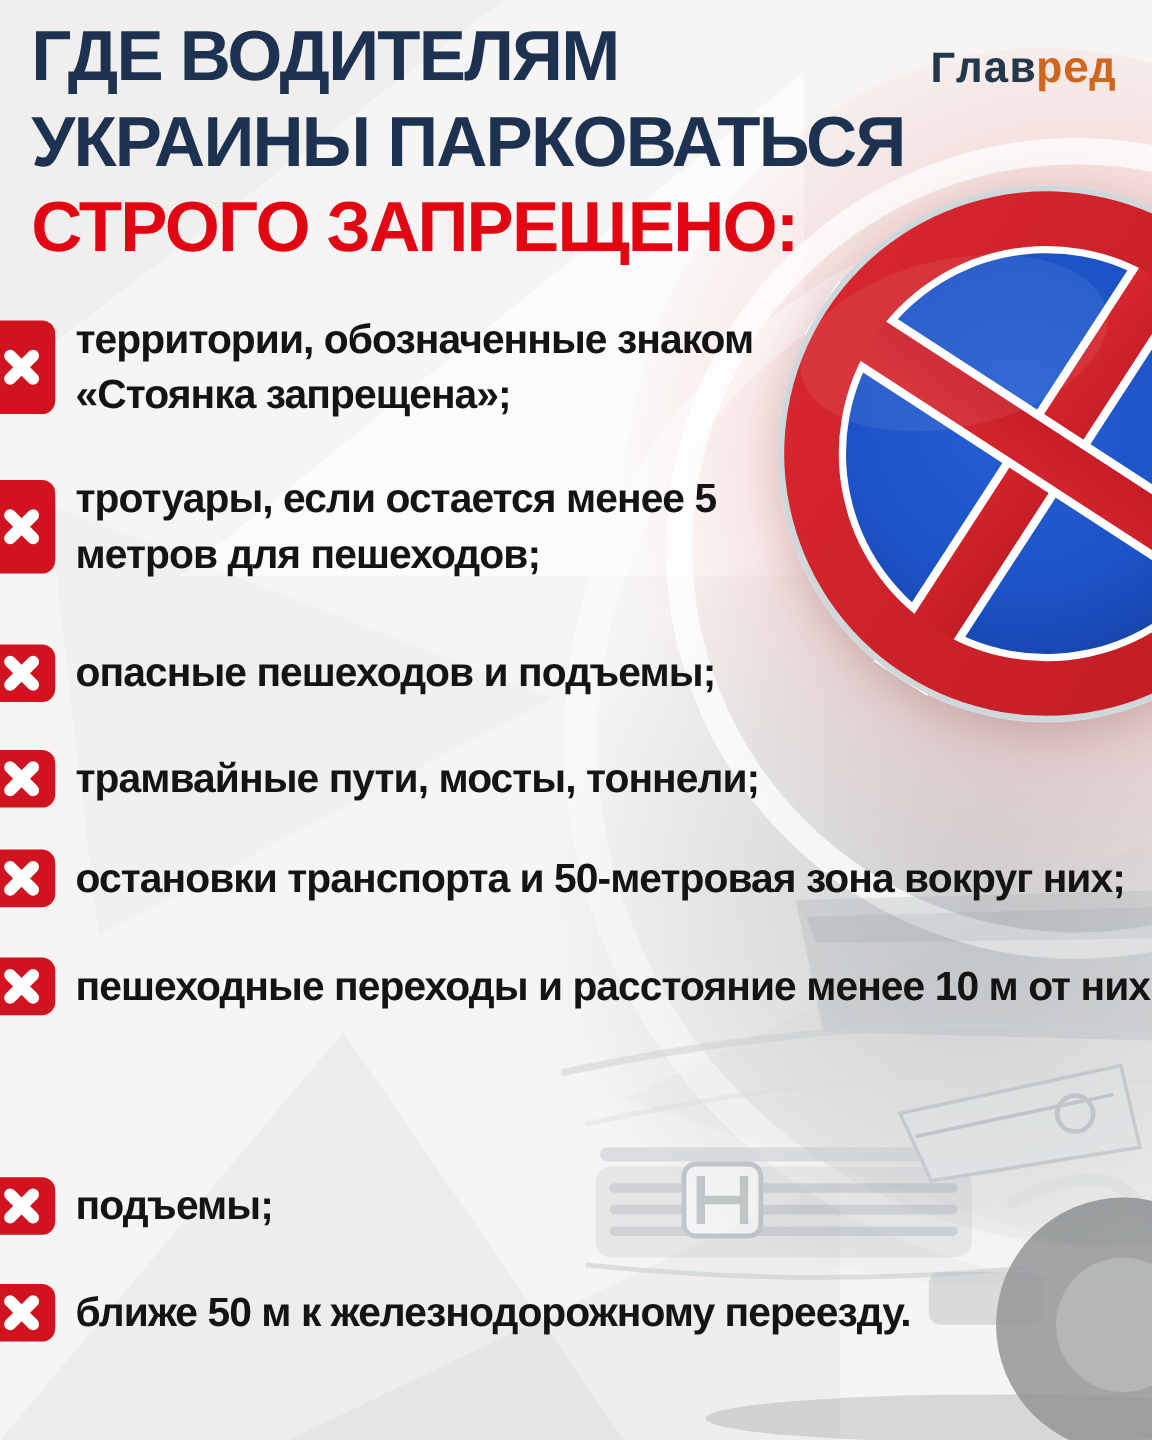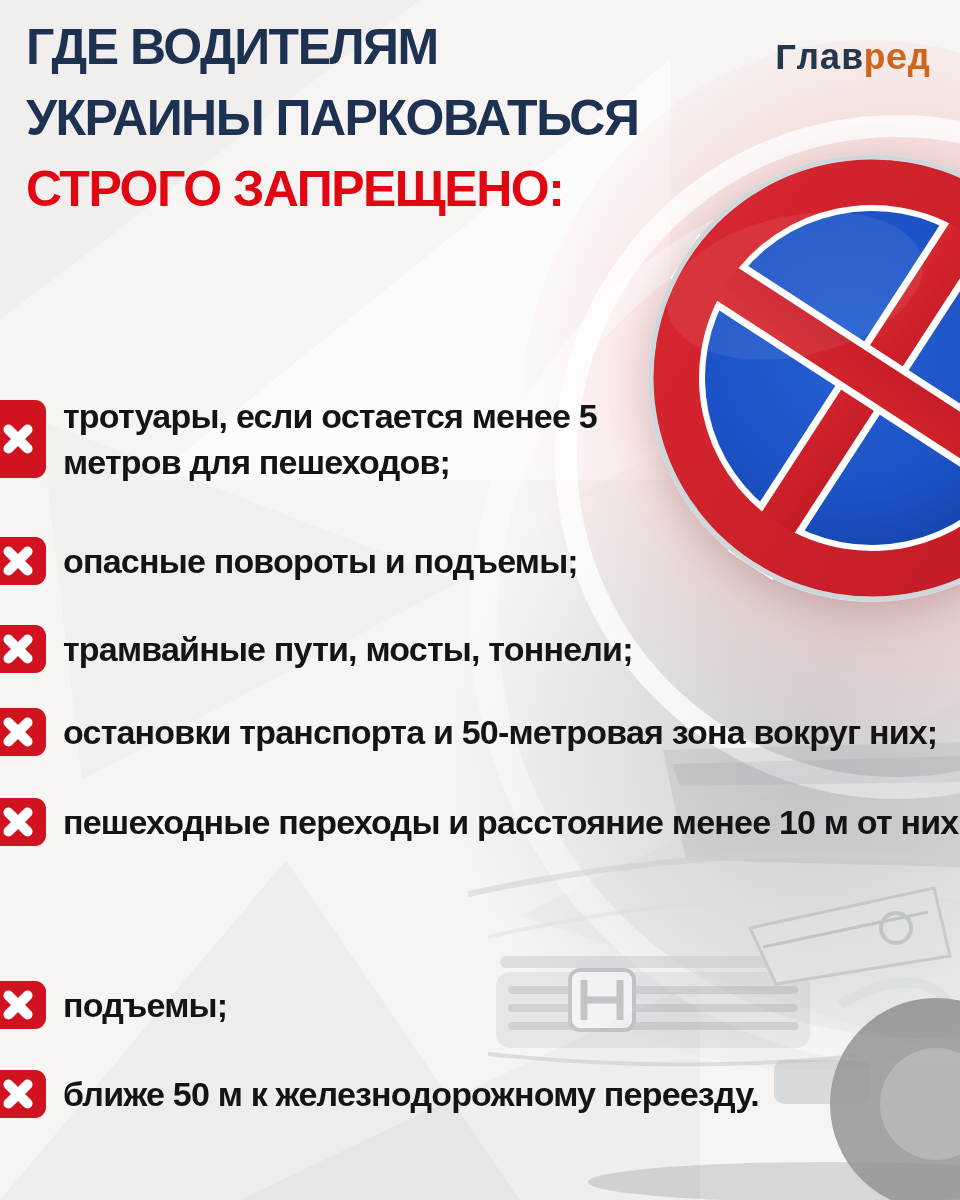--- a/index.html
+++ b/index.html
@@ -18,21 +18,21 @@
   .f6{left:520px;top:700px;width:440px;height:360px;background:rgba(0,0,0,0.02);clip-path:polygon(0 60%,100% 0,100% 100%);}
   
   .glow-pink{position:absolute;left:520px;top:40px;width:700px;height:760px;border-radius:50%;pointer-events:none;
     background:radial-gradient(circle at 55% 45%, rgba(236,120,115,0.40) 0%, rgba(240,150,145,0.22) 45%, rgba(246,245,244,0) 70%);}
   .wash-gray{position:absolute;left:430px;top:430px;width:760px;height:640px;border-radius:50%;pointer-events:none;
     background:radial-gradient(circle, rgba(158,163,168,0.45) 0%, rgba(178,182,186,0.25) 45%, rgba(246,245,244,0) 72%);}
   .ring{position:absolute;border-radius:50%;pointer-events:none;}
   .ring1{left:555px;top:115px;width:640px;height:640px;border:22px solid rgba(255,255,255,0.75);}
   .ring2{left:470px;top:170px;width:840px;height:840px;border:28px solid rgba(255,255,255,0.40);}
   
-  .title{position:absolute;left:26px;top:12px;font-weight:800;font-size:50px;line-height:71px;letter-spacing:-1.5px;}
+  .title{position:absolute;left:26px;top:12px;font-weight:800;font-size:59px;line-height:71px;letter-spacing:-1.5px;}
   .title .navy{color:#1d3150;display:block;}
   .title .red{color:#e20613;display:block;}
   .logo{position:absolute;right:30px;top:38px;font-family:Liberation Mono, monospace;font-weight:700;font-size:37px;letter-spacing:0;}
   .logo .p1{color:#24374b;}
   .logo .p2{color:#d0661d;}
   
   .item{position:absolute;left:0;display:flex;align-items:center;}
   .item .xicon{
     flex:0 0 auto;width:56px;margin-left:-10px;align-self:stretch;min-height:48px;
     background:#d1121f;border-radius:11px;position:relative;
@@ -122,33 +122,40 @@
   <h1 class="title" style="margin:0;">
     <span class="navy">ГДЕ ВОДИТЕЛЯМ</span>
     <span class="navy">УКРАИНЫ ПАРКОВАТЬСЯ</span>
     <span class="red">СТРОГО ЗАПРЕЩЕНО:</span>
   </h1>
 
   <div class="logo">
     <span class="p1">Глав</span><span class="p2">ред</span>
   </div>
 
+  <div class="item h2 i1">
+    <span class="xicon">
+        <span class="b b1"></span>
+        <span class="b b2"></span>
+      </span>
+    <span class="txt">территории, обозначенные знаком «Стоянка запрещена»;</span>
+  </div>
   <div class="item h2 i2">
     <span class="xicon">
         <span class="b b1"></span>
         <span class="b b2"></span>
       </span>
     <span class="txt">тротуары, если остается менее 5 метров для пешеходов;</span>
   </div>
   <div class="item h1 i3">
     <span class="xicon">
         <span class="b b1"></span>
         <span class="b b2"></span>
       </span>
-    <span class="txt">опасные повороты и подъемы;</span>
+    <span class="txt">опасные пешеходов и подъемы;</span>
   </div>
   <div class="item h1 i4">
     <span class="xicon">
         <span class="b b1"></span>
         <span class="b b2"></span>
       </span>
     <span class="txt">трамвайные пути, мосты, тоннели;</span>
   </div>
   <div class="item h1 i5">
     <span class="xicon">

